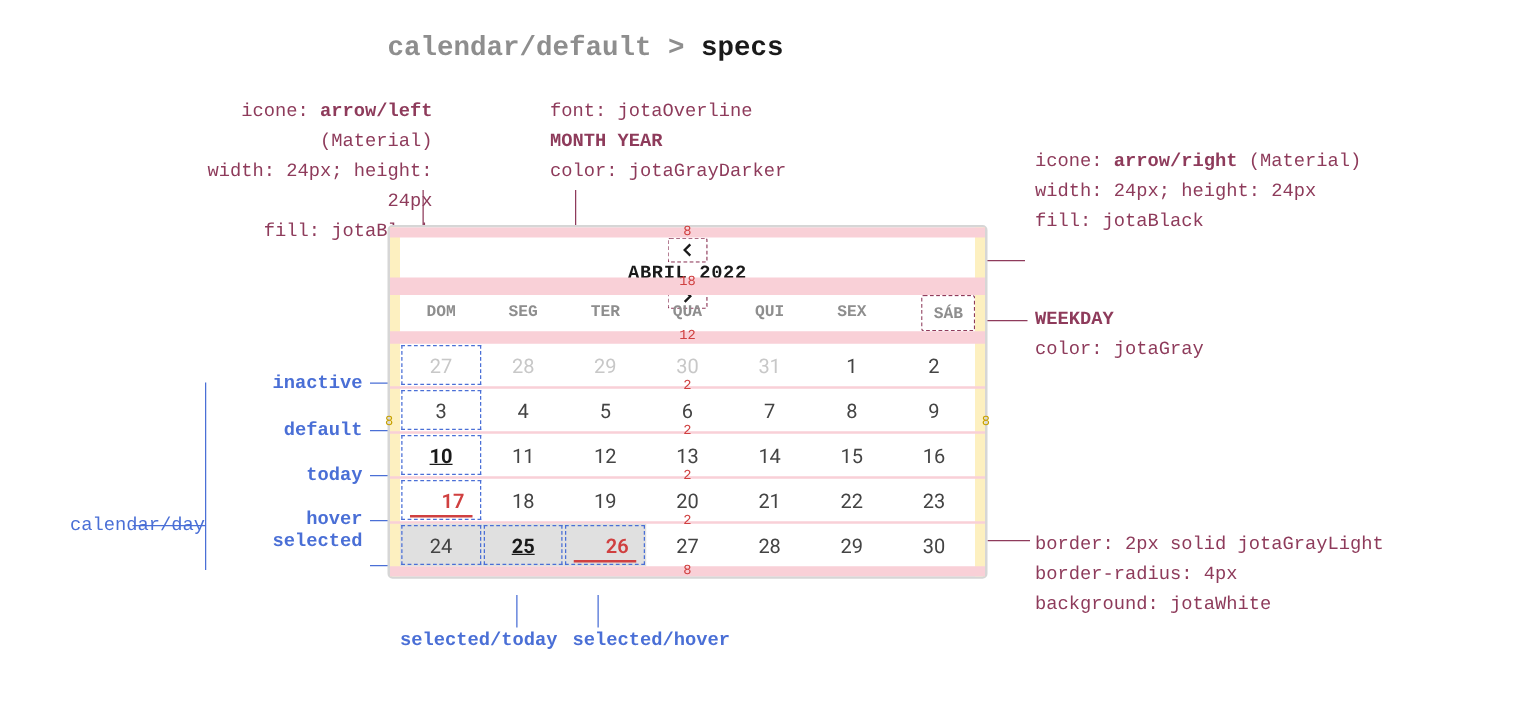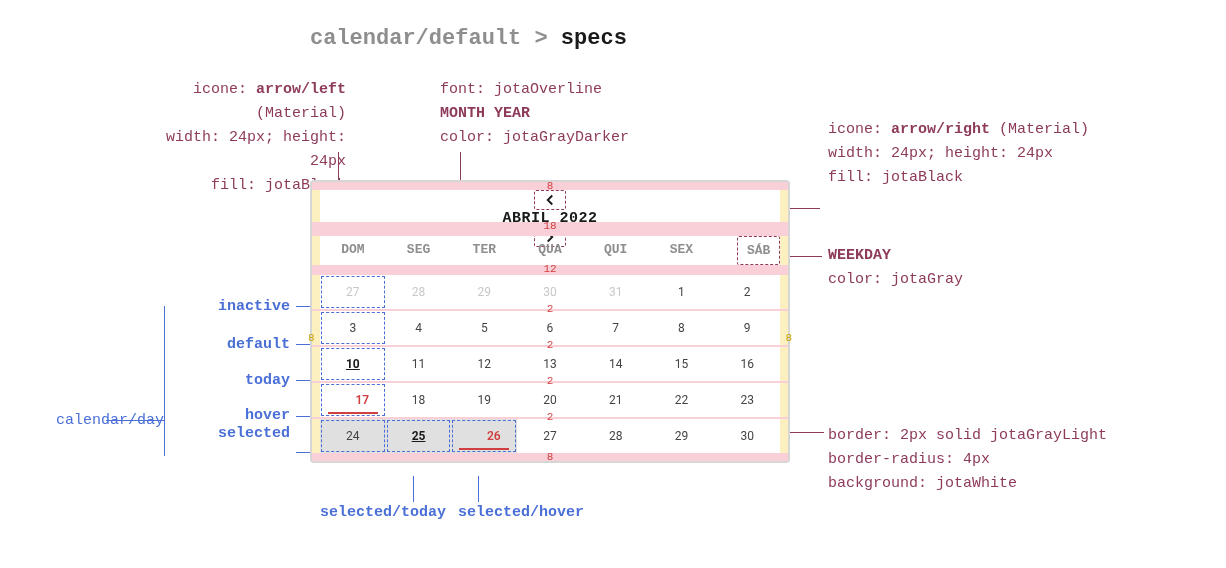--- a/index.html
+++ b/index.html
@@ -104,21 +104,21 @@
       grid-template-columns: repeat(7, 1fr);
       padding: 0 8px;
       position: relative;
       z-index: 1;
     }
     .day {
       height: 34px;
       display: flex;
       align-items: center;
       justify-content: center;
-      font-size: 12px;
+      font-size: 16px;
       color: #444;
       position: relative;
     }
     .day.inactive { color: #c8c8c8; }
     .day.today { font-weight: bold; text-decoration: underline; color: #1a1a1a; }
     .day.hover { color: #d04040; font-weight: 600; padding-left: 19px; }
     .day.hover::after {
       content: "";
       position: absolute;
       left: 8px; right: 8px; bottom: 3px;

